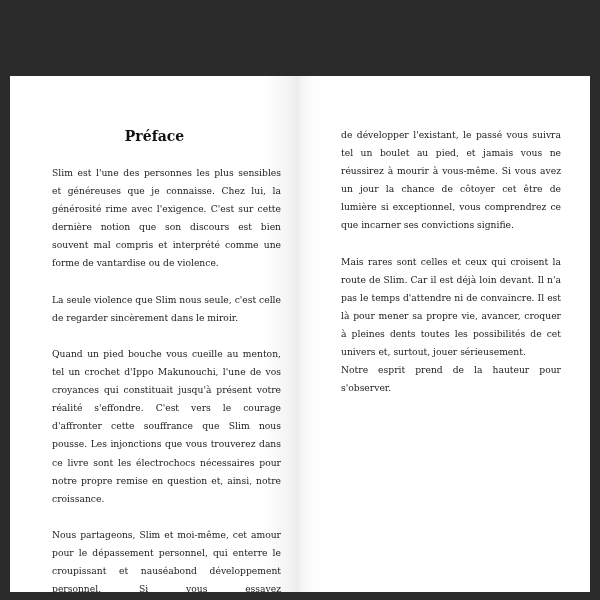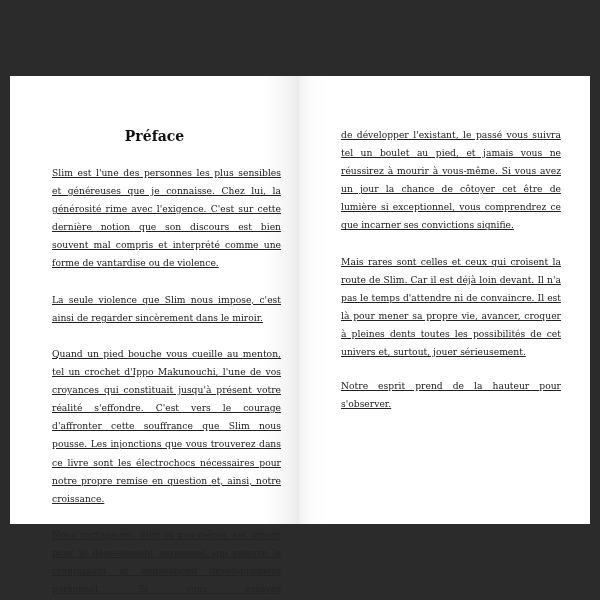--- a/index.html
+++ b/index.html
@@ -1,52 +1,52 @@
 <!DOCTYPE html>
 <html><head>
 <meta charset="utf-8">
 <style>
   html, body { margin:0; padding:0; }
   body {
     width:600px; height:600px; background:#2b2b2b; position:relative; overflow:hidden;
     font-family: "DejaVu Serif", "Liberation Serif", serif;
   }
   .page {
-    position:absolute; top:76px; height:448px; background:#ffffff; box-sizing:border-box;
+    position:absolute; top:76px; height:516px; background:#ffffff; box-sizing:border-box;
   }
   .page.left {
     left:10px; width:289px;
     background: linear-gradient(to right, #ffffff 0%, #ffffff 88%, #f3f3f3 97%, #ebebeb 100%);
   }
   .page.right {
     left:299px; width:291px;
     background: linear-gradient(to right, #f2f2f2 0%, #fcfcfc 4%, #ffffff 10%, #ffffff 100%);
   }
   .title {
     position:absolute; left:0; width:100%; top:52px; text-align:center;
     font-weight:bold; font-size:14px; color:#111;
   }
   .text {
     position:absolute; font-size:9.2px; line-height:18.1px; color:#222;
     text-align:justify;
   }
   .left .text { left:42px; width:229px; top:88px; }
   .right .text { left:42px; width:220px; top:50px; }
-  .para { margin:0 0 18.1px 0;text-decoration:underline; }
-  .para.tight { margin-bottom:16px; }
+  .para { margin:0 0 18.1px 0; }
+  .para.tight { margin-bottom:0; }
   .para.last-just { text-align-last: justify; }
 </style>
 </head>
 <body>
 
 <div class="page left">
   <div class="title">Préface</div>
   <div class="text">
     <p class="para">Slim est l'une des personnes les plus sensibles et généreuses que je connaisse. Chez lui, la générosité rime avec l'exigence. C'est sur cette dernière notion que son discours est bien souvent mal compris et interprété comme une forme de vantardise ou de violence.</p>
-    <p class="para">La seule violence que Slim nous impose, c'est ainsi de regarder sincèrement dans le miroir.</p>
+    <p class="para">La seule violence que Slim nous seule, c'est celle de regarder sincèrement dans le miroir.</p>
     <p class="para">Quand un pied bouche vous cueille au menton, tel un crochet d'Ippo Makunouchi, l'une de vos croyances qui constituait jusqu'à présent votre réalité s'effondre. C'est vers le courage d'affronter cette souffrance que Slim nous pousse. Les injonctions que vous trouverez dans ce livre sont les électrochocs nécessaires pour notre propre remise en question et, ainsi, notre croissance.</p>
     <p class="para last-just">Nous partageons, Slim et moi-même, cet amour pour le dépassement personnel, qui enterre le croupissant et nauséabond développement personnel. Si vous essayez</p>
   </div>
 </div>
 
 <div class="page right">
   <div class="text">
     <p class="para">de développer l'existant, le passé vous suivra tel un boulet au pied, et jamais vous ne réussirez à mourir à vous-même. Si vous avez un jour la chance de côtoyer cet être de lumière si exceptionnel, vous comprendrez ce que incarner ses convictions signifie.</p>
     <p class="para tight">Mais rares sont celles et ceux qui croisent la route de Slim. Car il est déjà loin devant. Il n'a pas le temps d'attendre ni de convaincre. Il est là pour mener sa propre vie, avancer, croquer à pleines dents toutes les possibilités de cet univers et, surtout, jouer sérieusement.</p>
     <p class="para">Notre esprit prend de la hauteur pour s'observer.</p>

